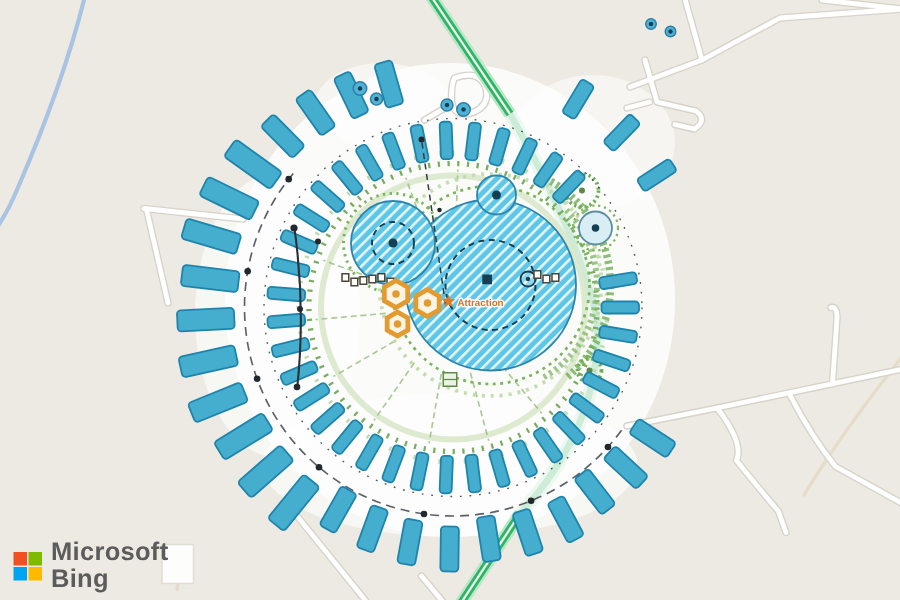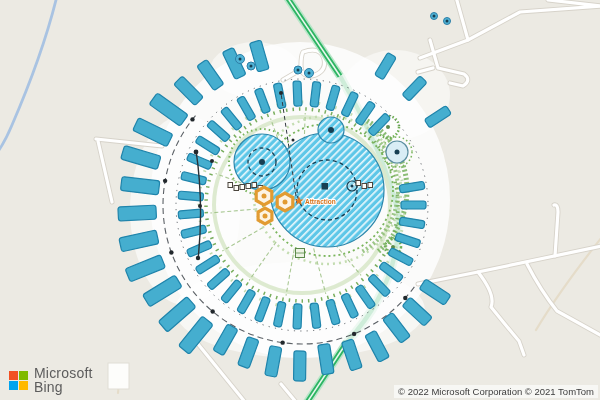--- a/index.html
+++ b/index.html
@@ -2,21 +2,21 @@
 <html><head>
 <meta charset="utf-8">
 <style>
   html,body{margin:0;padding:0;}
   .stage{position:relative;width:600px;height:400px;overflow:hidden;font-family:"Liberation Sans",sans-serif;}
   .stage svg{position:absolute;left:0;top:0;}
   svg text{font-family:"Liberation Sans",sans-serif;}
   .logo{position:absolute;left:9px;bottom:5px;display:flex;align-items:center;gap:6px;}
   .ms-grid{display:grid;grid-template-columns:9px 9px;grid-template-rows:9px 9px;gap:1px;}
   .ms-sq{width:9px;height:9px;}
-  .logo-text{color:#5c5c5c;font-size:14px;font-weight:normal;line-height:1.05;letter-spacing:.2px;}
+  .logo-text{color:#5c5c5c;font-size:17px;font-weight:bold;line-height:1.05;letter-spacing:.2px;}
   .copyright{position:absolute;right:2px;bottom:2px;font-size:9.5px;color:#3d3d3d;
              background:rgba(255,255,255,.6);padding:1px 4px;white-space:nowrap;}
 </style>
 </head>
 <body>
 
 <div class="stage" id="stage" style="background: rgb(236, 234, 227);">
   <svg id="map-svg" width="600" height="400" viewBox="0 0 600 400">
       <defs>
         <pattern id="hatch" width="5" height="5" patternUnits="userSpaceOnUse" patternTransform="rotate(-45)">
@@ -241,14 +241,13 @@
       <span class="ms-sq" style="background: rgb(242, 80, 34);"></span>
       <span class="ms-sq" style="background: rgb(127, 186, 0);"></span>
       <span class="ms-sq" style="background: rgb(0, 164, 239);"></span>
       <span class="ms-sq" style="background: rgb(255, 185, 0);"></span>
     </div>
     <div class="logo-text">
       <div>Microsoft</div>
       <div>Bing</div>
     </div>
   </div>
-  <div class="copyright">© 2022 Microsoft Corporation © 2021 TomTom</div>
 </div>
 
 </body></html>

